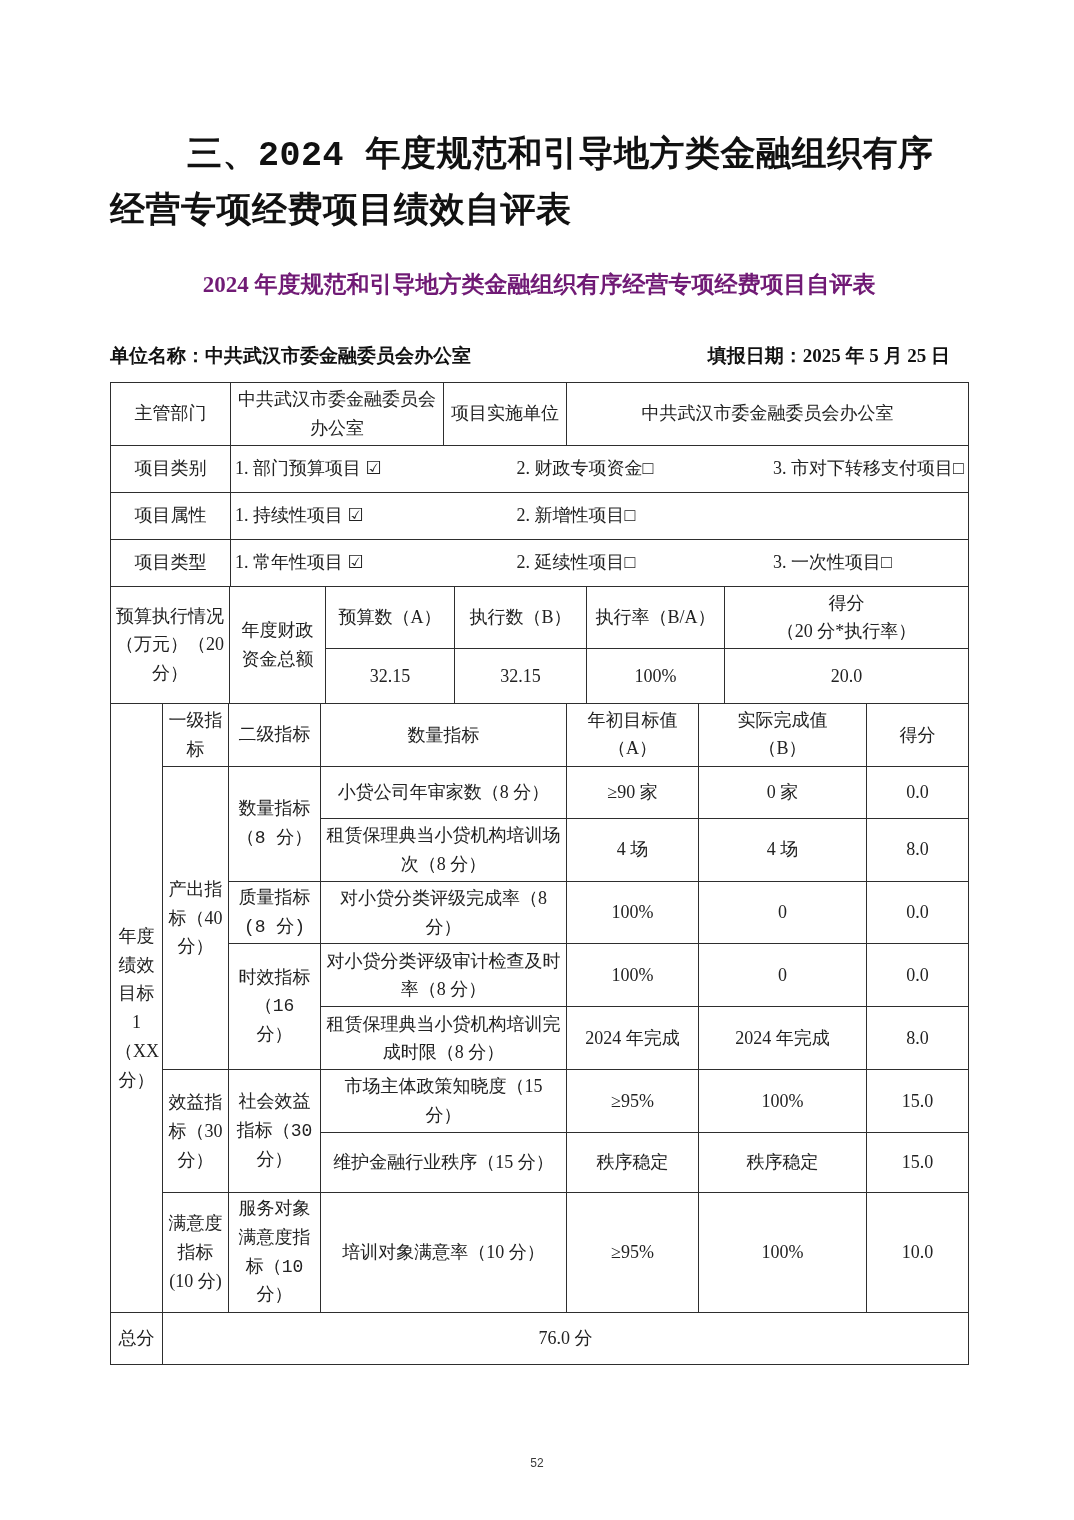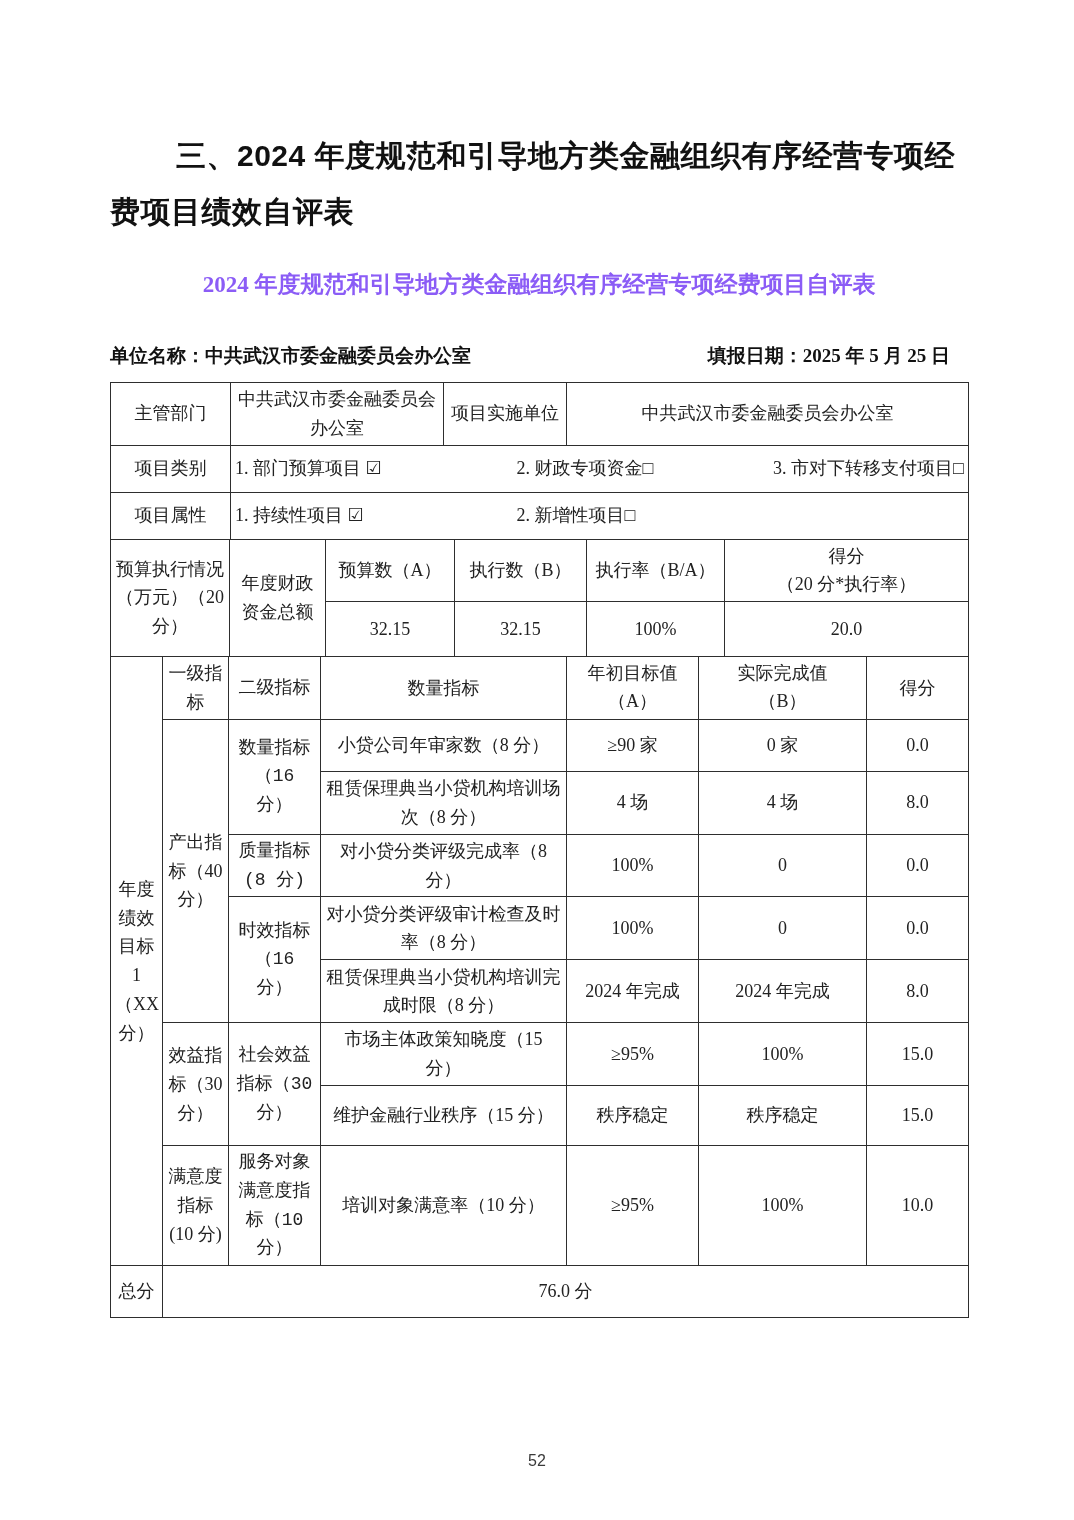--- a/index.html
+++ b/index.html
@@ -5,27 +5,27 @@
   * { margin:0; padding:0; box-sizing:border-box; }
   html,body { background:#ffffff; }
   body {
     width:1074px; height:1520px; position:relative;
     font-family:"Liberation Serif","DejaVu Serif",serif;
     color:#1c1c1c;
   }
   .page { width:1074px; height:1520px; padding:128px 106px 0 110px; position:relative; }
 
   .heading {
-    font-family:Liberation Sans, sans-serif;
-    font-size:30px; font-weight:bold; line-height:56px;
+    font-family:Liberation Mono, monospace;
+    font-size:35px; font-weight:bold; line-height:56px;
     text-indent:2.2em; letter-spacing:0.5px; color:#111;
   }
   .subtitle {
     margin-top:30px; text-align:center;
-    font-size:23px; font-weight:bold; color:#8b5cf6; line-height:30px;
+    font-size:23px; font-weight:bold; color:#701a75; line-height:30px;
   }
   .meta-line {
     margin-top:44px; display:flex; align-items:baseline;
     font-size:19px; font-weight:bold; color:#111; line-height:24px;
   }
   .meta-right { margin-left:auto; margin-right:18px; }
 
   table.tbl {
     width:858px; border-collapse:collapse; table-layout:fixed;
     font-size:18px; color:#222;
@@ -61,21 +61,21 @@
   .h5row    { height:107px; }
   .rc-t td  { height:52px; }
   td.c1 { padding:2px 5px;  line-height:1.7; }
   td.c2 { padding:2px 6px;  line-height:1.7; }
   td.c3 { padding:2px 11px; line-height:1.7;font-family:Liberation Mono, monospace; }
   td.c4 { padding:2px 3px; }
   .hdr-wrap { display:inline-block; max-width:5.2em; line-height:1.55; }
 
   .page-number {
     position:absolute; bottom:50px; left:0; right:0;
-    text-align:center; font-size:16px; color:#3a3a3a;
+    text-align:center; font-size:12px; color:#3a3a3a;
     font-family:"Liberation Sans","DejaVu Sans",sans-serif;
   }
 </style>
 </head>
 <body>
 
 <div class="page">
 
   <div class="heading">三、2024 年度规范和引导地方类金融组织有序经营专项经费项目绩效自评表</div>
 
@@ -110,20 +110,30 @@
           </span>
         </td>
       </tr>
       <tr class="r-opt">
         <td>项目属性</td>
         <td colspan="3" class="opt-cell">
           <span class="opt-grid">
             <span class="opt">1. 持续性项目 ☑</span>
             <span class="opt">2. 新增性项目□</span>
             <span class="opt"></span>
+          </span>
+        </td>
+      </tr>
+      <tr class="r-opt">
+        <td>项目类型</td>
+        <td colspan="3" class="opt-cell">
+          <span class="opt-grid">
+            <span class="opt">1. 常年性项目 ☑</span>
+            <span class="opt">2. 延续性项目□</span>
+            <span class="opt">3. 一次性项目□</span>
           </span>
         </td>
       </tr>
     </tbody>
   </table>
 
   <table class="tbl tbl-b">
     <colgroup>
         <col style="width:119px">
         <col style="width:96px">
@@ -171,21 +181,21 @@
         <td rowspan="9" class="c1">年度绩效目标 1（XX 分）</td>
         <td class="c2">一级指标</td>
         <td class="c3">二级指标</td>
         <td class="c4">数量指标</td>
         <td><span class="hdr-wrap">年初目标值（A）</span></td>
         <td><span class="hdr-wrap">实际完成值（B）</span></td>
         <td>得分</td>
       </tr>
       <tr>
         <td rowspan="5" class="c2 h1row">产出指标（40 分）</td>
-        <td rowspan="2" class="c3">数量指标（16 分）</td>
+        <td rowspan="2" class="c3">数量指标（8 分）</td>
         <td class="c4 h1row">小贷公司年审家数（8 分）</td>
         <td>≥90 家</td>
         <td>0 家</td>
         <td>0.0</td>
       </tr>
       <tr>
         <td class="c4 h2row">租赁保理典当小贷机构培训场次（8 分）</td>
         <td>4 场</td>
         <td>4 场</td>
         <td>8.0</td>

